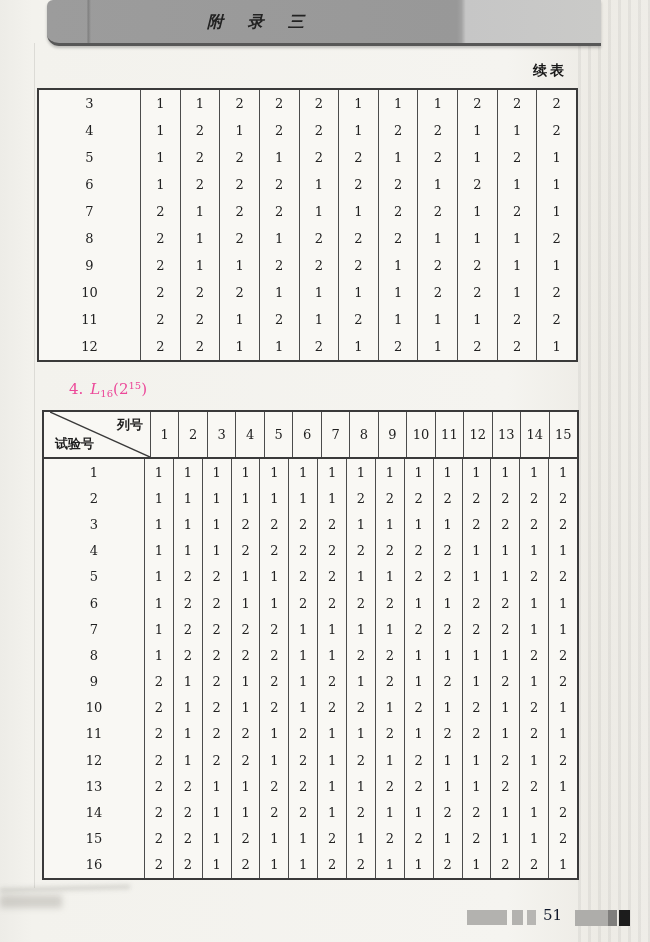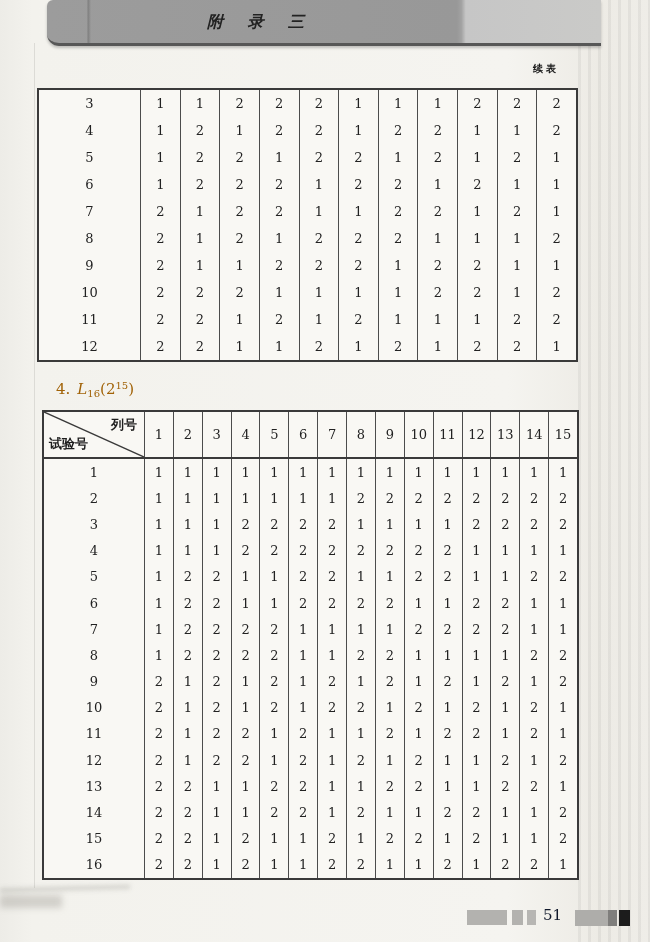--- a/index.html
+++ b/index.html
@@ -25,44 +25,44 @@
     border-radius:6px 0 0 12px;
     box-shadow:0 2px 3px rgba(0,0,0,.22);
   }
   .header-title{
     position:absolute;left:160px;top:50%;transform:translateY(-50%);
     font-family:"Liberation Sans","DejaVu Sans",sans-serif;
     font-weight:bold;font-style:italic;font-size:16px;letter-spacing:10px;color:#222;white-space:nowrap;
   }
   .continued{position:absolute;left:533px;top:62px;
     font-family:"Liberation Sans","DejaVu Sans",sans-serif;
-    font-weight:bold;font-size:10px;letter-spacing:3px;color:#181818;}
+    font-weight:bold;font-size:14px;letter-spacing:3px;color:#181818;}
 
   
   .cell{display:flex;align-items:center;justify-content:center;
     border-left:1px solid #4c4c4c;font-size:13px;color:#222;}
   .rlabel{display:flex;align-items:center;justify-content:center;font-size:13px;color:#222;}
 
   
   .t1{position:absolute;left:37px;top:88px;width:541px;box-sizing:border-box;
     border:2px solid #3a3a3a;background:#f9f8f4;}
   .t1 .trow{display:grid;grid-template-columns:101px 1fr;height:27px;}
   .t1 .vals{display:grid;grid-template-columns:repeat(11,1fr);}
 
   
-  .sec-heading{position:absolute;left:56px;top:380px;font-size:15px;color:#a16207;}
+  .sec-heading{position:absolute;left:69px;top:380px;font-size:15px;color:#ec4899;}
   .sec-heading .lsym{font-style:italic;margin-left:7px;}
   .sec-heading sub{font-size:10px;vertical-align:-3px;}
   .sec-heading sup{font-size:10px;vertical-align:5px;}
 
   
   .t2{position:absolute;left:42px;top:410px;width:537px;box-sizing:border-box;
     border:2px solid #3a3a3a;background:#f9f8f4;}
   .t2 .thead{display:grid;grid-template-columns:100px 1fr;height:45px;
-    border-bottom:2px solid #3a3a3a;}
+    border-bottom:2px solid #3a3a3a;padding-left:6px;}
   .t2 .headvals{display:grid;grid-template-columns:repeat(15,1fr);}
   .t2 .trow{display:grid;grid-template-columns:100px 1fr;height:26.2px;}
   .t2 .vals{display:grid;grid-template-columns:repeat(15,1fr);}
   .corner{position:relative;}
   .corner svg{position:absolute;left:0;top:0;width:100%;height:100%;}
   .corner .c-tr{position:absolute;right:7px;top:4px;
     font-family:"Liberation Sans","DejaVu Sans",sans-serif;font-weight:bold;font-size:13px;}
   .corner .c-bl{position:absolute;left:5px;bottom:4px;
     font-family:"Liberation Sans","DejaVu Sans",sans-serif;font-weight:bold;font-size:13px;margin-top:20px;}
 

